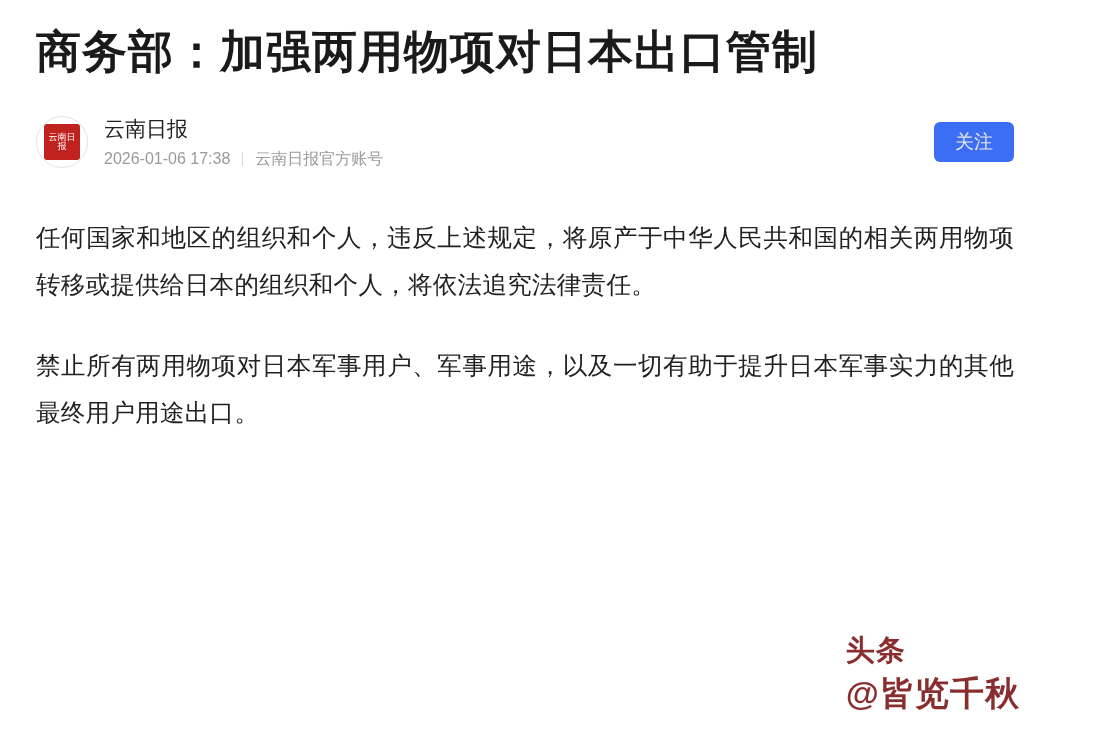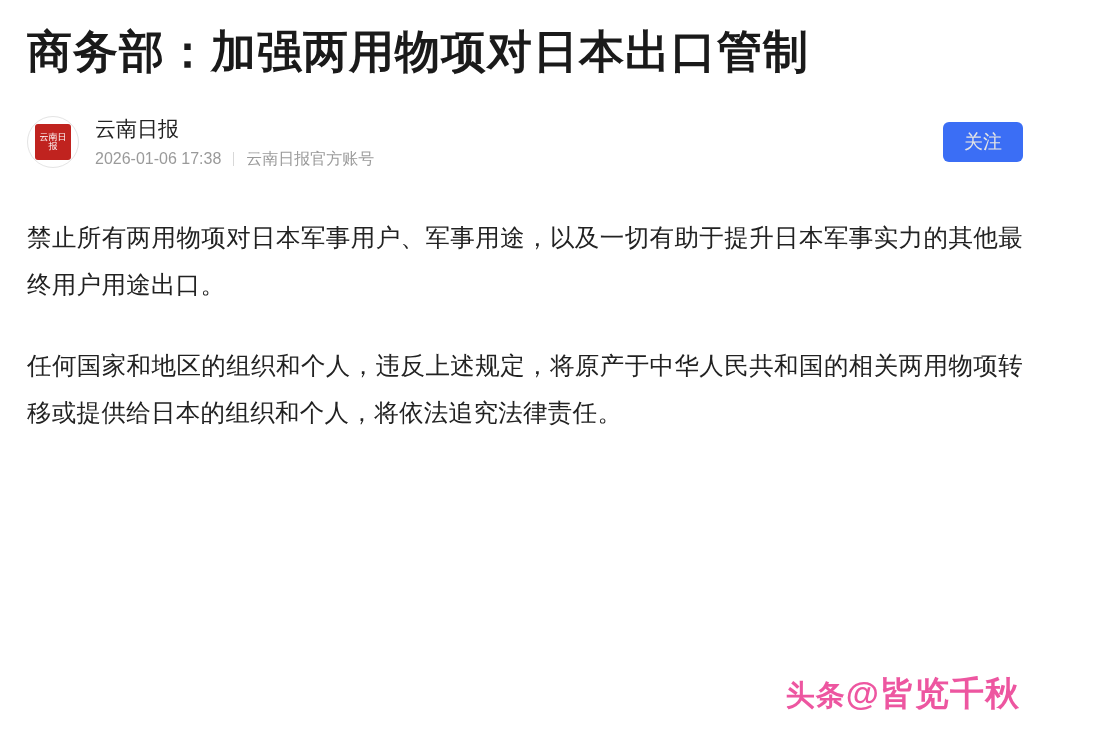--- a/index.html
+++ b/index.html
@@ -13,21 +13,21 @@
     font-family: "Liberation Sans", "DejaVu Sans", sans-serif;
     color: #222222;
     overflow: hidden;
     position: relative;
   }
   .page {
     width: 1050px;
     height: 729px;
     position: relative;
     box-sizing: border-box;
-    padding: 0 27px;
+    padding: 0 36px;
   }
   .article-title {
     margin: 0;
     padding-top: 24px;
     font-size: 45px;
     line-height: 1.25;
     font-weight: bold;
     letter-spacing: 1px;
     color: #1a1a1a;
   }
@@ -122,26 +122,27 @@
     line-height: 47px;
     color: #222222;
     letter-spacing: 0.3px;
     text-align: justify;
   }
   .watermark {
     position: absolute;
     right: 30px;
     bottom: 12px;
     font-size: 29px;
-    color: #ec4899;
+    color: #7f1d1d;
     font-weight: bold;
     letter-spacing: 1px;
     opacity: 0.92;
     display: flex;
     align-items: baseline;
+    flex-direction: column;
   }
   .watermark .wm-brand {
     font-size: 29px;
   }
   .watermark .wm-handle {
     font-size: 34px;
   }
 </style>
 </head>
 <body>
@@ -159,22 +160,22 @@
       <div class="meta-sub">
         <span>2026-01-06 17:38</span>
         <span class="divider"></span>
         <span>云南日报官方账号</span>
       </div>
     </div>
     <button class="follow-button">关注</button>
   </div>
 
   <div class="body-content">
+    <p>任何国家和地区的组织和个人，违反上述规定，将原产于中华人民共和国的相关两用物项转移或提供给日本的组织和个人，将依法追究法律责任。</p>
     <p>禁止所有两用物项对日本军事用户、军事用途，以及一切有助于提升日本军事实力的其他最终用户用途出口。</p>
-    <p>任何国家和地区的组织和个人，违反上述规定，将原产于中华人民共和国的相关两用物项转移或提供给日本的组织和个人，将依法追究法律责任。</p>
   </div>
 
   <div class="watermark">
     <span class="wm-brand">头条</span>
     <span class="wm-handle">@皆览千秋</span>
   </div>
 
 </div>
 
 </body></html>

